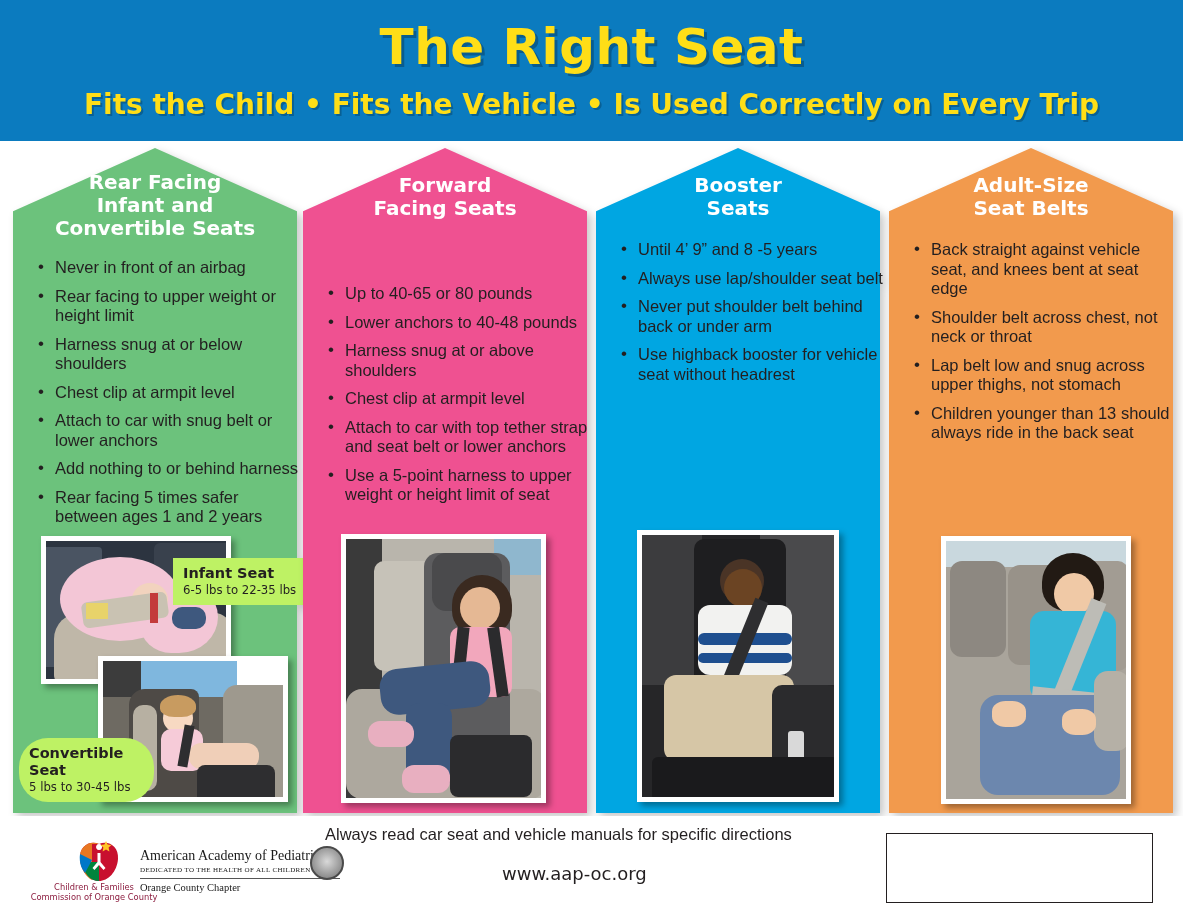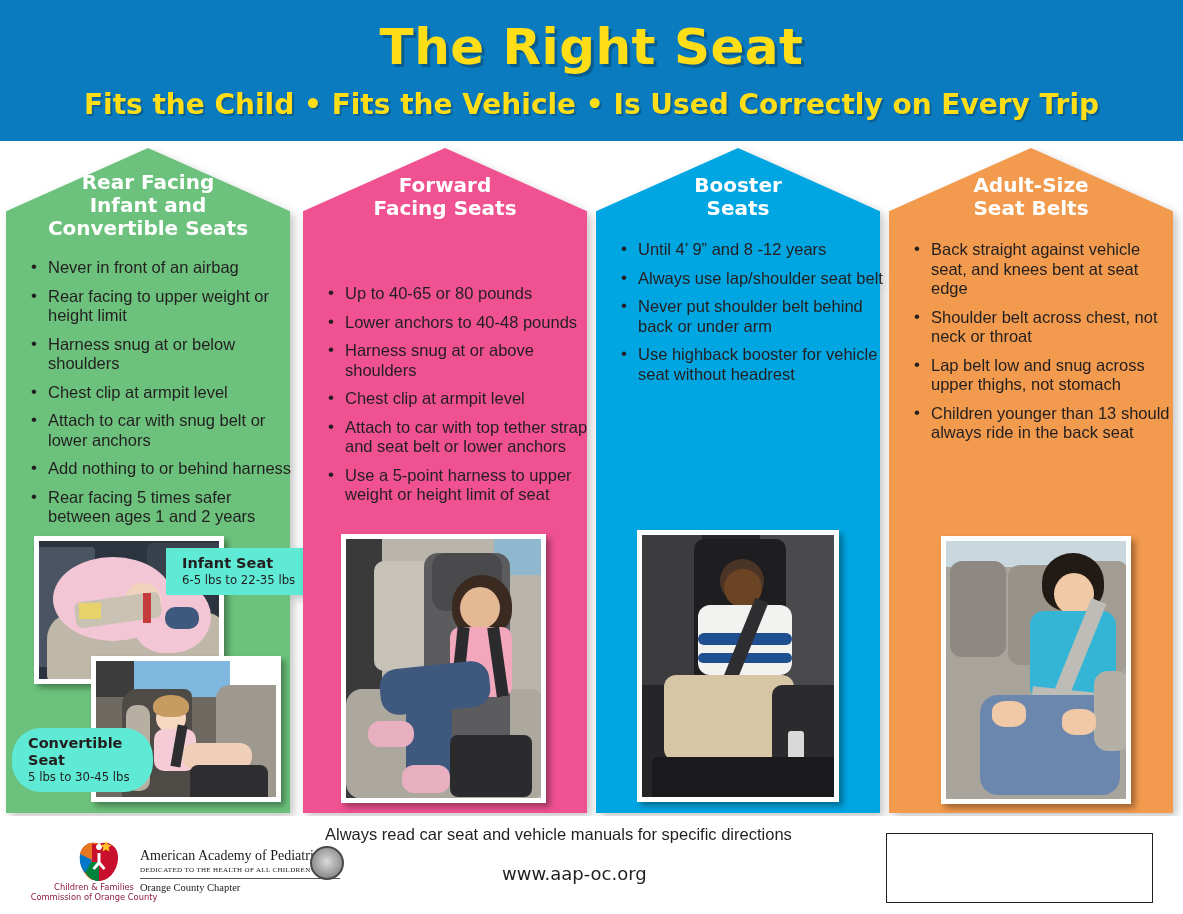--- a/index.html
+++ b/index.html
@@ -61,21 +61,21 @@
     width: 284px;
     height: 665px;
     filter: drop-shadow(4px 4px 4px rgba(0,0,0,0.22));
   }
   .col .shape {
     position: absolute;
     left: 0; top: 0;
     width: 100%; height: 100%;
     clip-path: polygon(0% 9.5%, 50% 0%, 100% 9.5%, 100% 100%, 0% 100%);
   }
-  .col-green  { left: 6px;  }
+  .col-green  { left: 13px;  }
   .col-pink   { left: 303px; }
   .col-blue   { left: 596px; }
   .col-orange { left: 889px; }
 
   .col-green  .shape { background: #6CC27C; }
   .col-pink   .shape { background: #EF5191; }
   .col-blue   .shape { background: #00A6E2; }
   .col-orange .shape { background: #F29A4D; }
 
   .col-title {
@@ -136,25 +136,26 @@
     overflow: hidden;
     z-index: 4;
   }
   .photo .ph-inner {
     position: absolute;
     left: 0; top: 0; right: 0; bottom: 0;
     overflow: hidden;
   }
   .caption {
     position: absolute;
-    background: #5eead4;
+    background: #bef264;
     color: #231F20;
-    padding: 7px 10px 8px 16px;
+    padding: 7px 10px 8px 10px;
     z-index: 6;
     line-height: 15px;
+    margin-top: 10px;
   }
   .caption .cap-title {
     font-weight: bold;
     font-size: 14.5px;
     display: block;
     line-height: 17px;
     font-family: "DejaVu Sans", sans-serif;
   }
   .caption .cap-sub {
     font-size: 13px;
@@ -385,21 +386,21 @@
     </div>
   </div>
 
   <div class="col col-blue">
     <div class="shape"></div>
     <div class="col-title">
       <div>Booster</div>
       <div>Seats</div>
     </div>
     <ul class="bullets">
-      <li>Until 4’ 9” and 8 -12 years</li>
+      <li>Until 4’ 9” and 8 -5 years</li>
       <li>Always use lap/shoulder seat belt</li>
       <li>Never put shoulder belt behind back or under arm</li>
       <li>Use highback booster for vehicle seat without headrest</li>
     </ul>
     <div class="photo photo-booster">
       <div class="ph-inner">
         <div class="carbody" style="left:0;top:0;width:100%;height:100%;background:#262628;"></div>
         <div class="seatgray" style="left:0;top:0;width:60px;height:150px;background:#3C3C3E;border-radius:0;"></div>
         <div class="seatgray" style="left:118px;top:0;width:74px;height:150px;background:#4A4A4C;border-radius:0;"></div>
         <div class="seatdark" style="left:52px;top:4px;width:92px;height:150px;background:#1E1E20;border-radius:10px;"></div>

